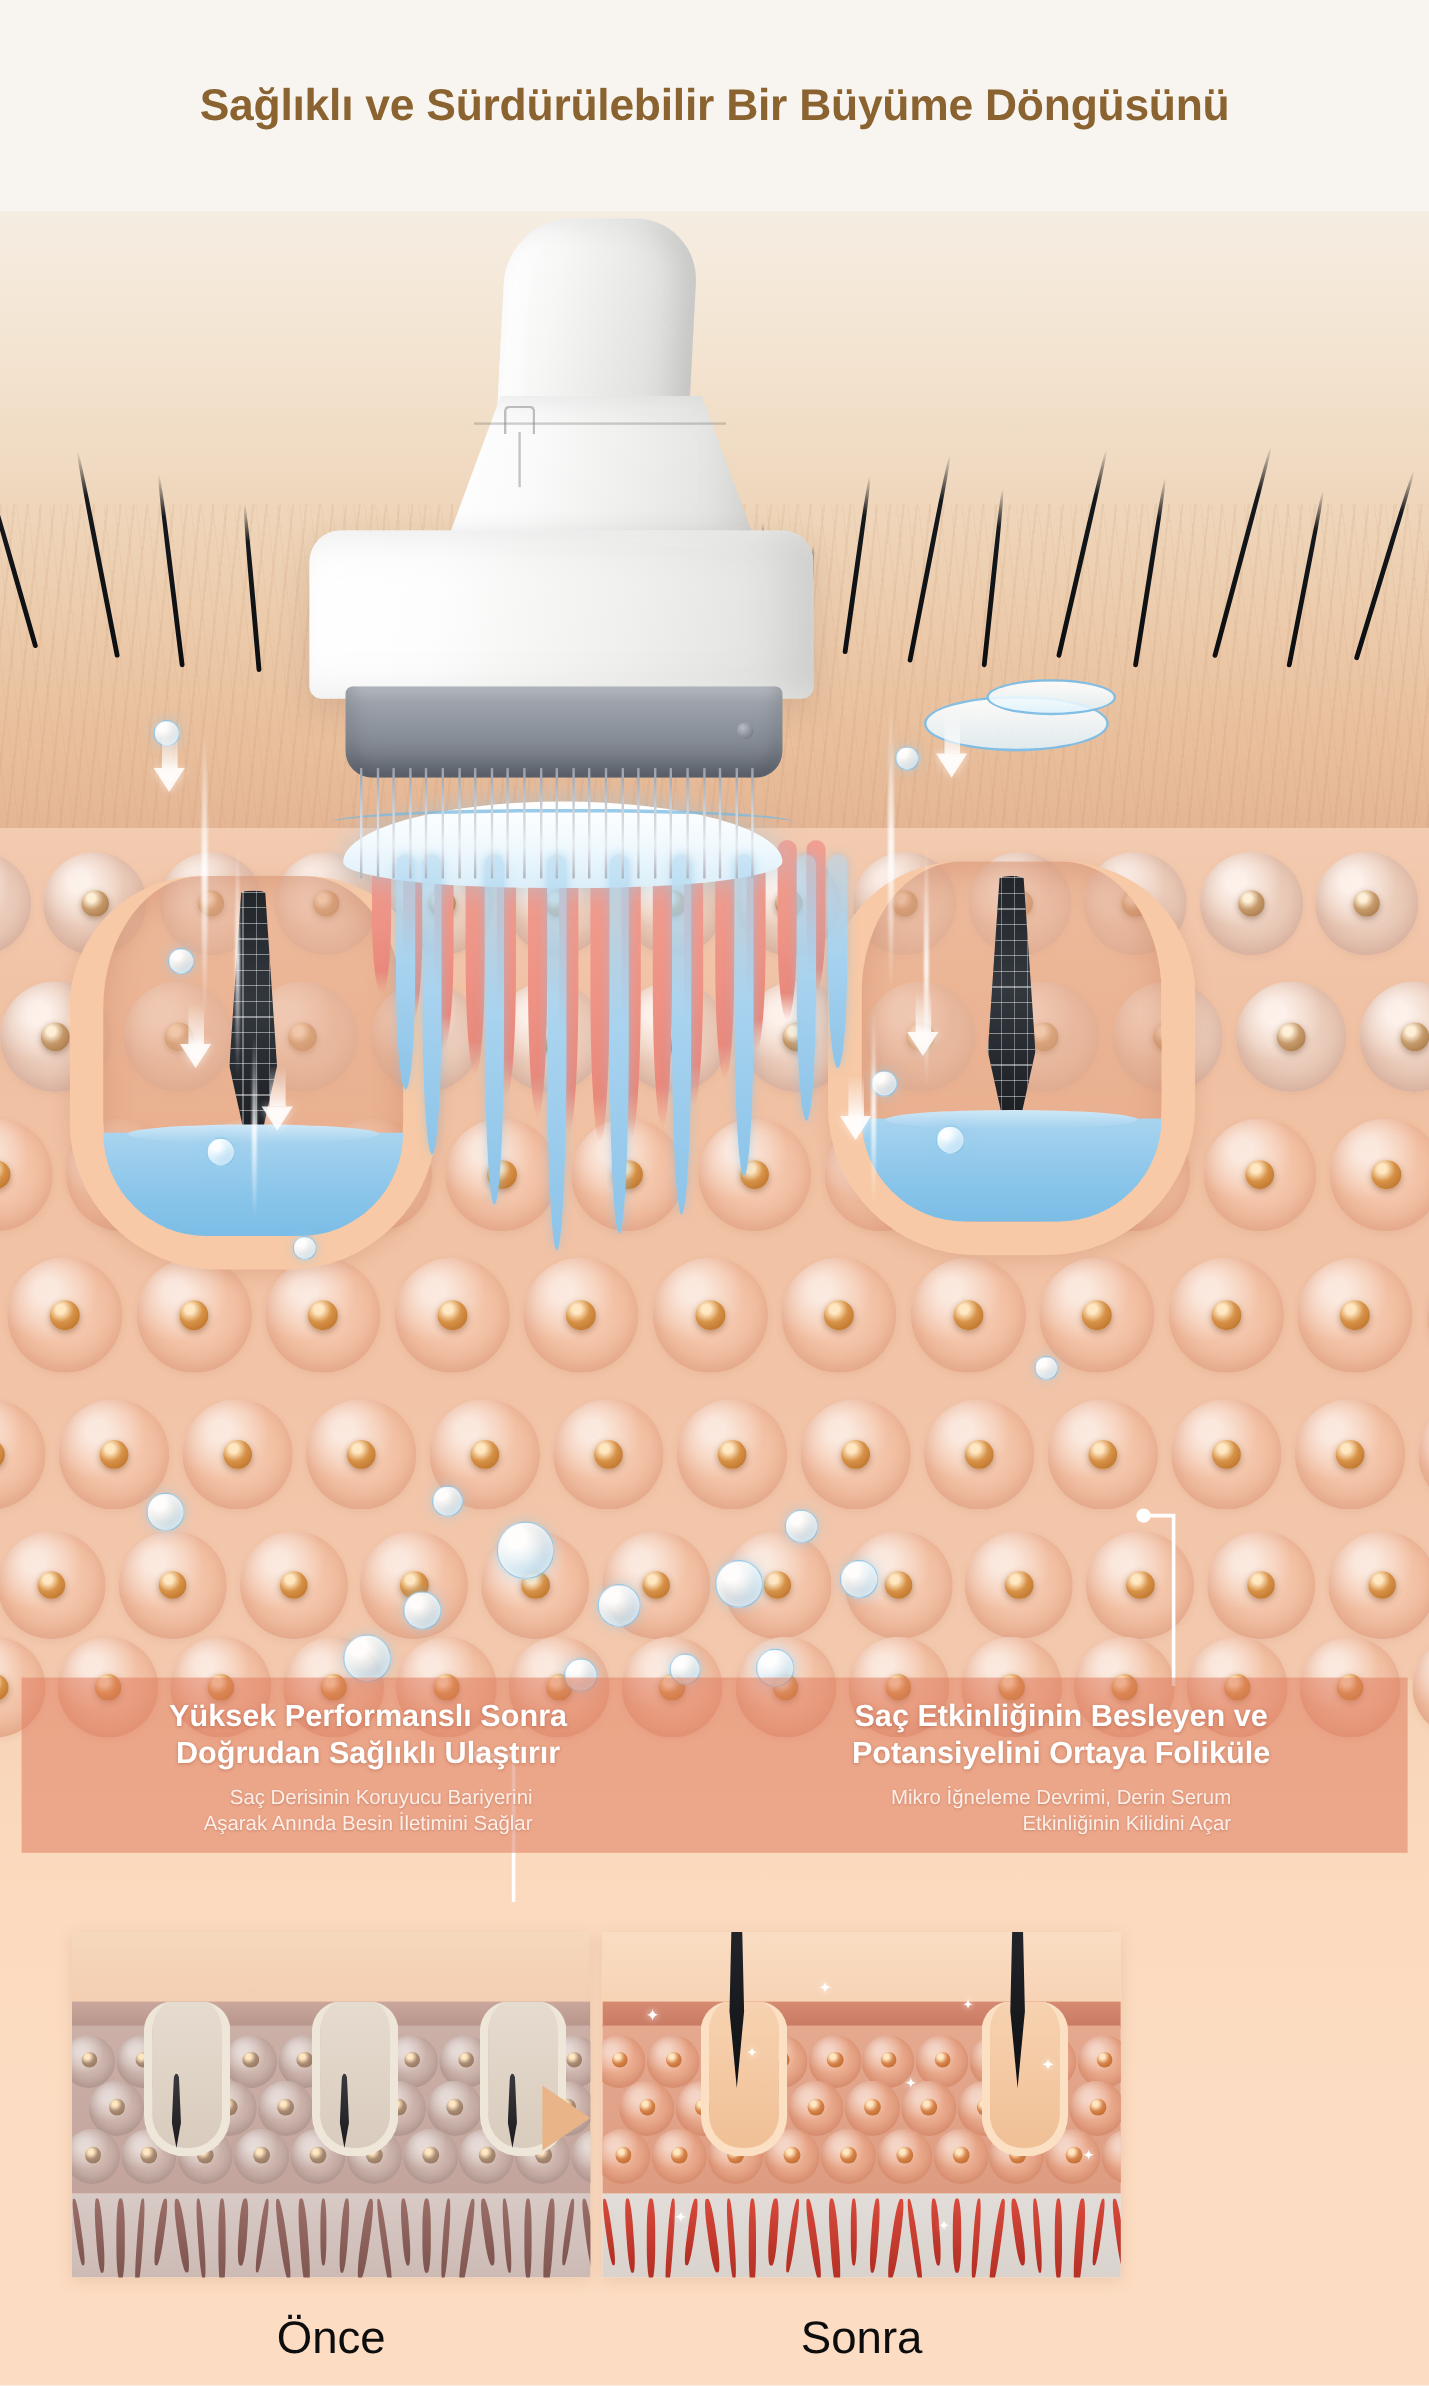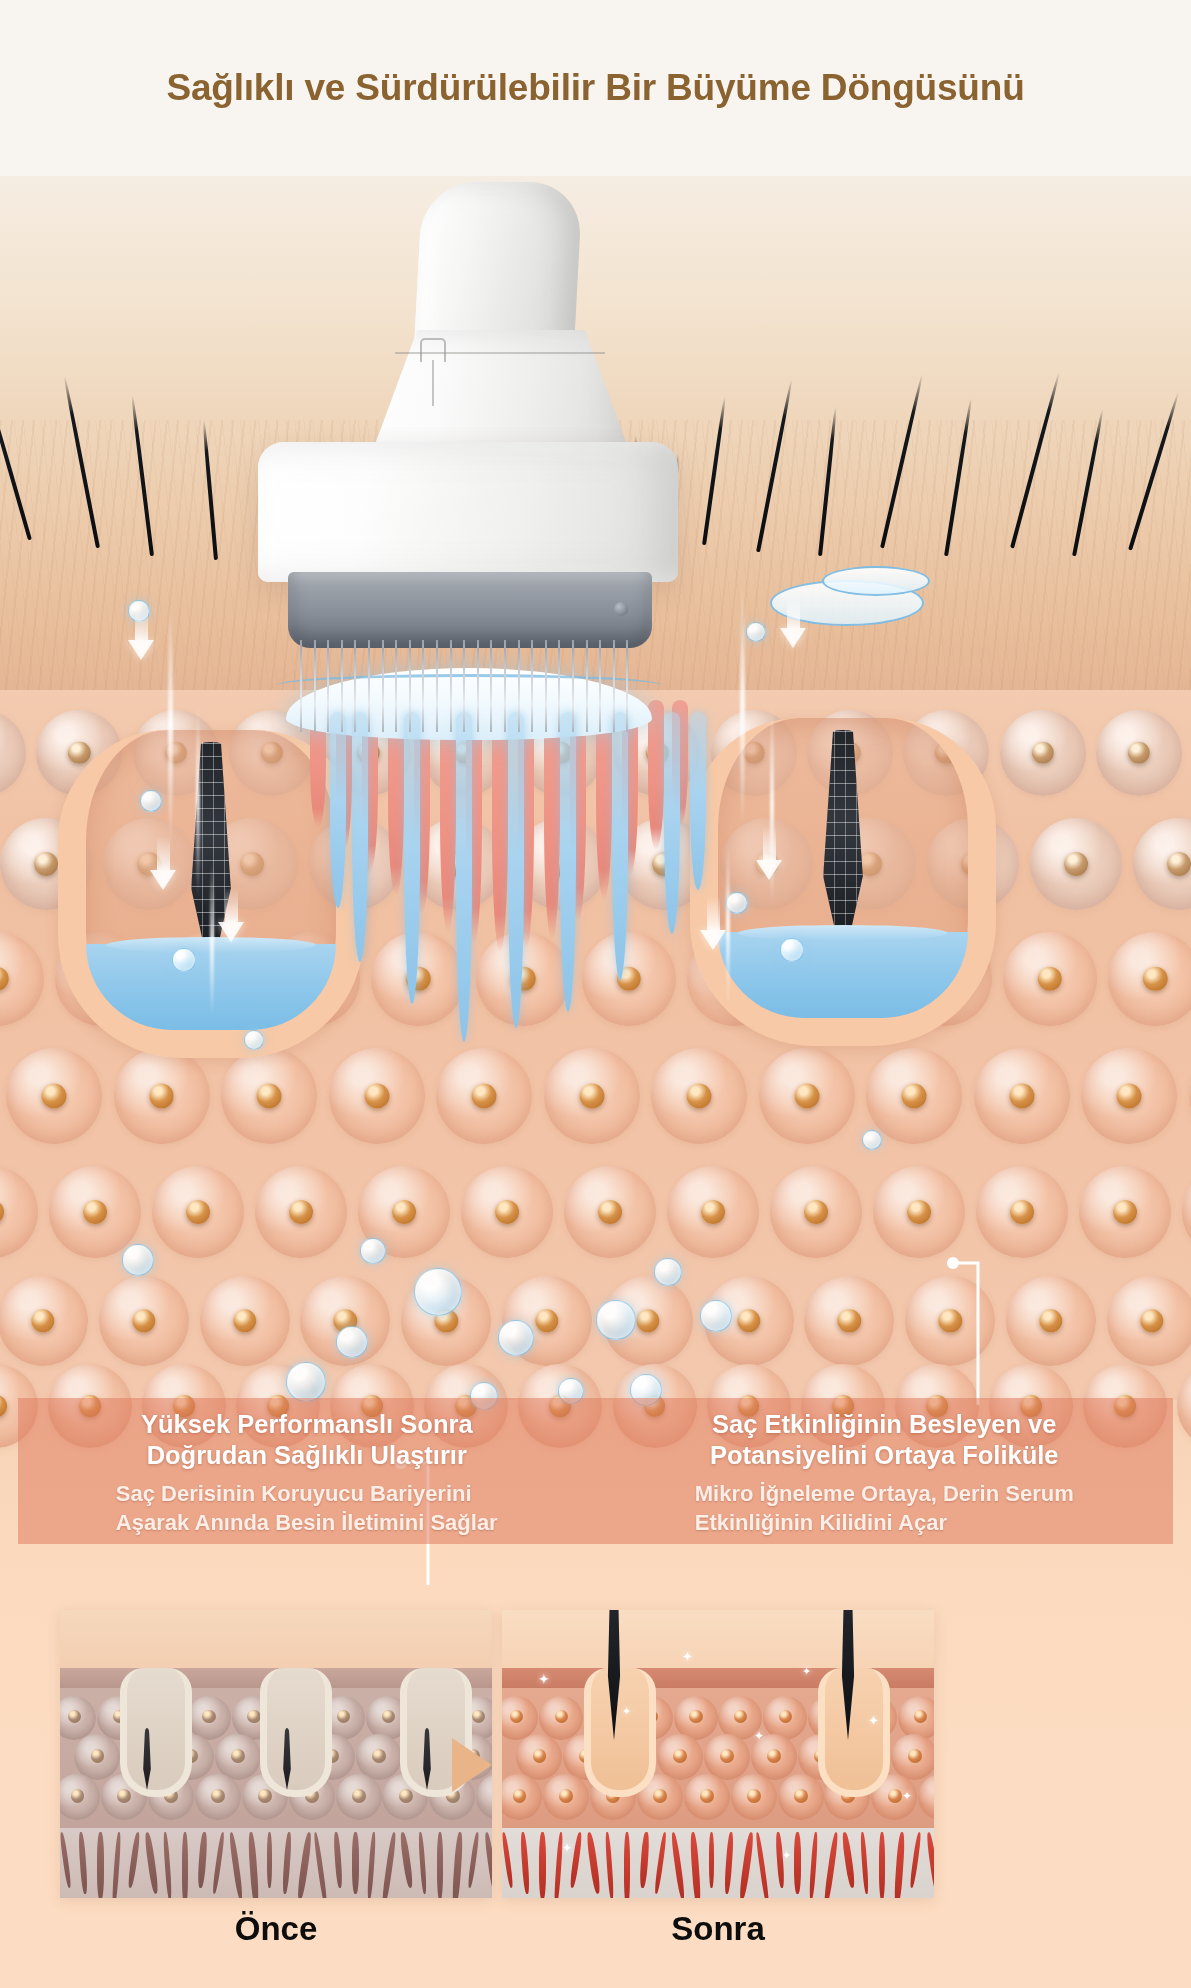--- a/index.html
+++ b/index.html
@@ -228,21 +228,21 @@
   }
   .panel .col{
     flex:1;display:flex;flex-direction:column;align-items:center;justify-content:center;gap:9px;
     padding-top:4px;
   }
   .p-head{
     color:#ffffff;font-size:25.5px;font-weight:bold;line-height:1.22;text-align:center;
     text-shadow:0 1px 3px rgba(120,50,30,.35);white-space:nowrap;
   }
   .p-sub{
-    color:#fdeee7;font-size:22px;font-weight:bold;line-height:1.30;text-align:left;
+    color:#fdeee7;font-size:17px;font-weight:normal;line-height:1.30;text-align:right;
     text-shadow:0 1px 2px rgba(120,50,30,.30);white-space:nowrap;
   }
   .connector{position:absolute;left:0;top:0;width:1191px;height:1988px;z-index:69;pointer-events:none;}
 
   
   .ba-wrap{position:absolute;left:0;top:1610px;width:1191px;height:378px;z-index:72;}
   .ba-card{
     position:absolute;top:0;width:432px;height:288px;overflow:hidden;
     box-shadow:0 3px 12px rgba(160,110,80,.18);
   }
@@ -263,21 +263,21 @@
   .ba-shaft{position:absolute;border-radius:50% 50% 3px 3px;}
   .ba-fiber{position:absolute;border-radius:40%;}
 
   .arrow-mid{
     position:absolute;left:452px;top:128px;width:0;height:0;
     border-top:27px solid transparent;border-bottom:27px solid transparent;
     border-left:40px solid #e8b488;z-index:74;
   }
 
   .ba-label{
-    position:absolute;top:300px;color:#0d0d0d;font-size:33px;font-weight:bold;
+    position:absolute;top:318px;color:#0d0d0d;font-size:38px;font-weight:normal;
     text-align:center;width:432px;
   }
   .lbl-before{left:60px;}
   .lbl-after{left:502px;}
 
   .sparkle{position:absolute;color:#ffffff;line-height:1;text-shadow:0 0 6px rgba(255,255,255,.9);}
 </style>
 </head>
 <body>
 
@@ -536,21 +536,21 @@
         <span>Saç Derisinin Koruyucu Bariyerini</span><br>
         <span>Aşarak Anında Besin İletimini Sağlar</span>
       </div>
     </div>
     <div class="col">
       <div class="p-head">
         <span>Saç Etkinliğinin Besleyen ve</span><br>
         <span>Potansiyelini Ortaya Foliküle</span>
       </div>
       <div class="p-sub">
-        <span>Mikro İğneleme Ortaya, Derin Serum</span><br>
+        <span>Mikro İğneleme Devrimi, Derin Serum</span><br>
         <span>Etkinliğinin Kilidini Açar</span>
       </div>
     </div>
   </div>
 
   <div class="ba-wrap">
 
     <div class="ba-card ba-before">
       <div class="ba-sky" style="background:linear-gradient(180deg,#f6d8bd,#f3cdb0);"></div>
       <div class="ba-epi" style="background:linear-gradient(180deg,#c9a79c,#b8958b);"></div>

